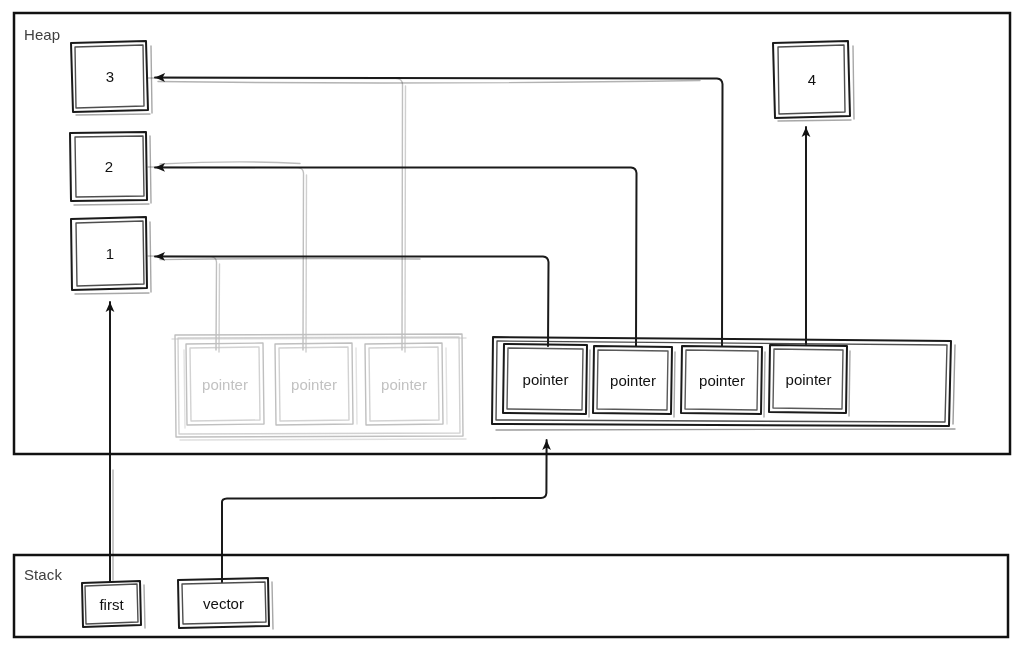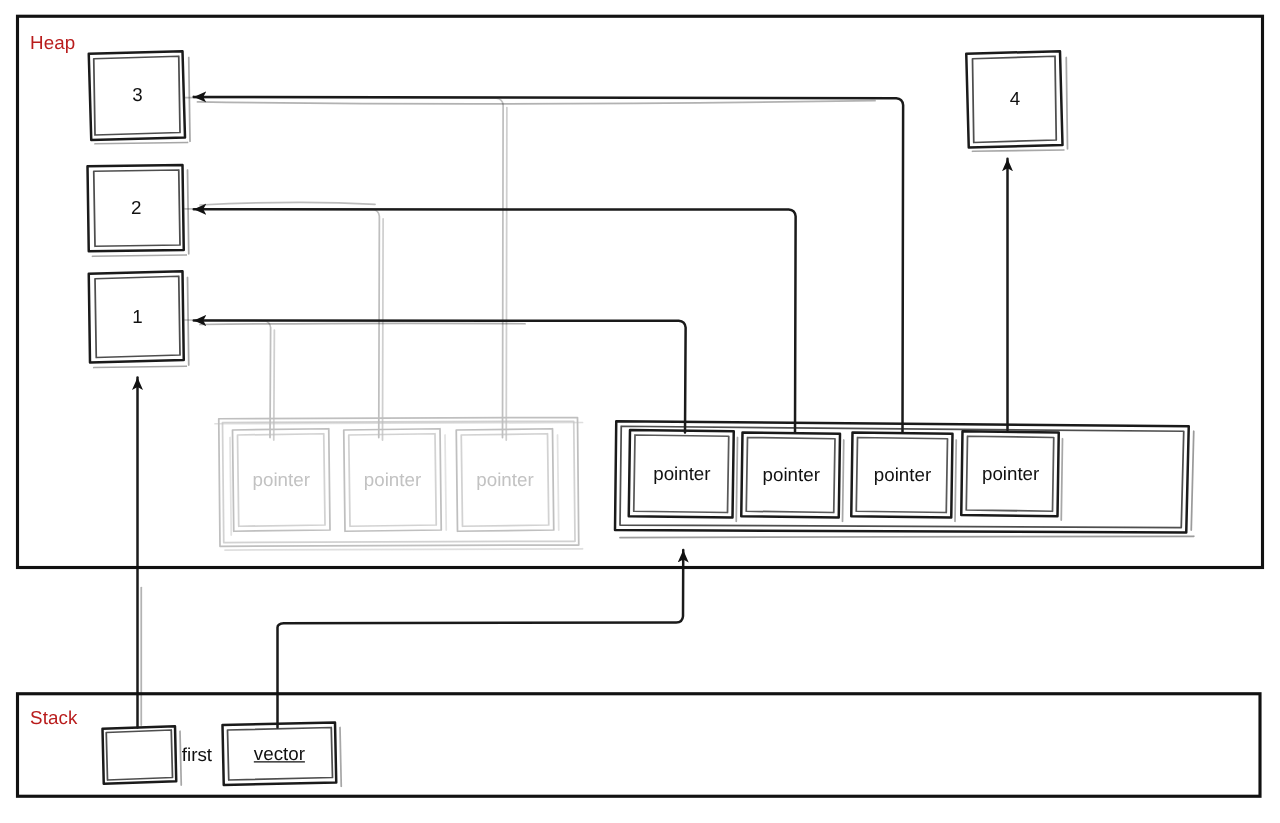--- a/index.html
+++ b/index.html
@@ -39,21 +39,21 @@
     stroke-width: 1.4;
     stroke-linecap: round;
     stroke-linejoin: round;
   }
   .faded {
     stroke: #bfbfbf !important;
   }
   .region-label {
     position: absolute;
     font-size: 15px;
-    color: #b91c1c;
+    color: #404040;
     white-space: nowrap;
     letter-spacing: 0.1px;
   }
   .box-label {
     position: absolute;
     font-size: 15px;
     color: #111111;
     text-align: center;
     white-space: nowrap;
     pointer-events: none;
@@ -209,22 +209,22 @@
   <div class="box-label dim" style="left:186px; top:376px; width:78px;">pointer</div>
   <div class="box-label dim" style="left:275px; top:376px; width:78px;">pointer</div>
   <div class="box-label dim" style="left:365px; top:376px; width:78px;">pointer</div>
 
   <div class="box-label" style="left:504px; top:371px; width:83px;">pointer</div>
   <div class="box-label" style="left:594px; top:372px; width:78px;">pointer</div>
   <div class="box-label" style="left:682px; top:372px; width:80px;">pointer</div>
   <div class="box-label" style="left:770px; top:371px; width:77px;">pointer</div>
   <div class="box-label" style="left:858px; top:371px; width:86px;"></div>
 
-  <div class="box-label" style="left:82px; top:596px; width:59px;margin-left:46px;">first</div>
-  <div class="box-label" style="left:178px; top:595px; width:91px;text-decoration:underline;">vector</div>
+  <div class="box-label" style="left:82px; top:596px; width:59px;">first</div>
+  <div class="box-label" style="left:178px; top:595px; width:91px;">vector</div>
 
   <div class="hit" style="left:71px; top:41px; width:79px; height:72px;"></div>
   <div class="hit" style="left:70px; top:132px; width:79px; height:70px;"></div>
   <div class="hit" style="left:71px; top:217px; width:79px; height:74px;"></div>
   <div class="hit" style="left:773px; top:41px; width:79px; height:78px;"></div>
 
   <div class="hit" style="left:175px; top:334px; width:290px; height:105px;"></div>
   <div class="hit" style="left:186px; top:343px; width:79px; height:83px;"></div>
   <div class="hit" style="left:275px; top:343px; width:79px; height:83px;"></div>
   <div class="hit" style="left:365px; top:343px; width:79px; height:83px;"></div>

